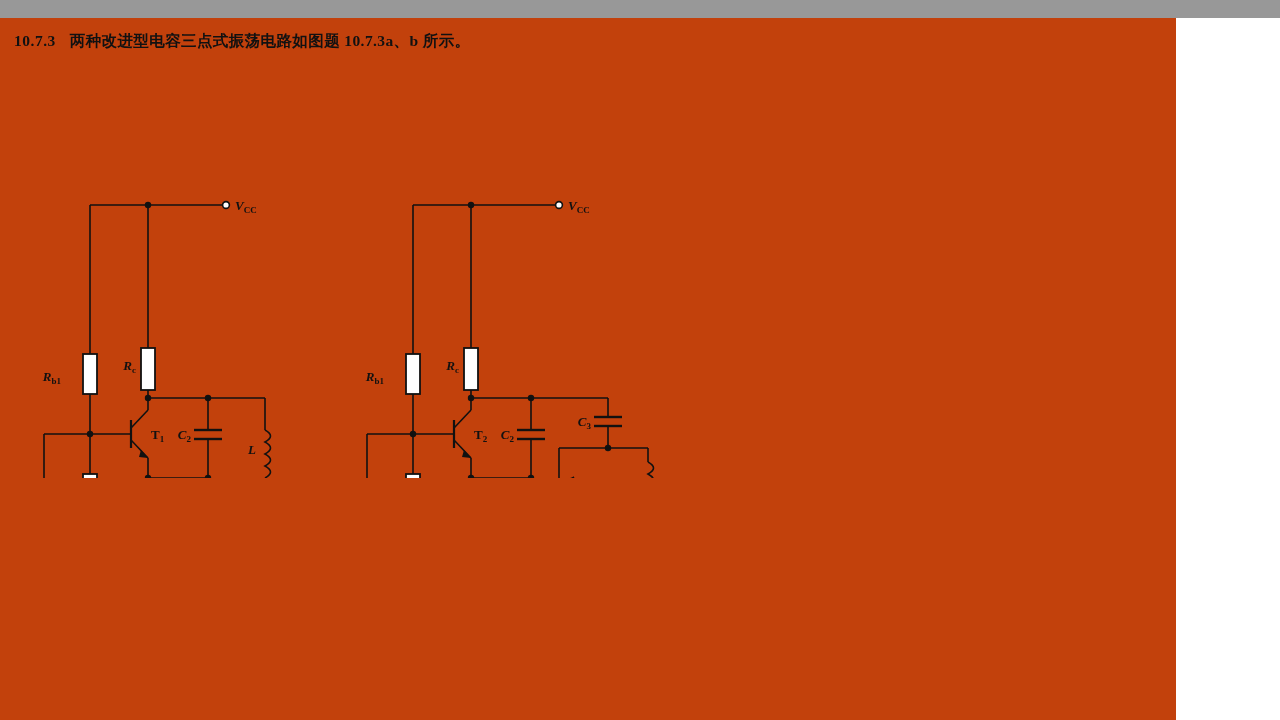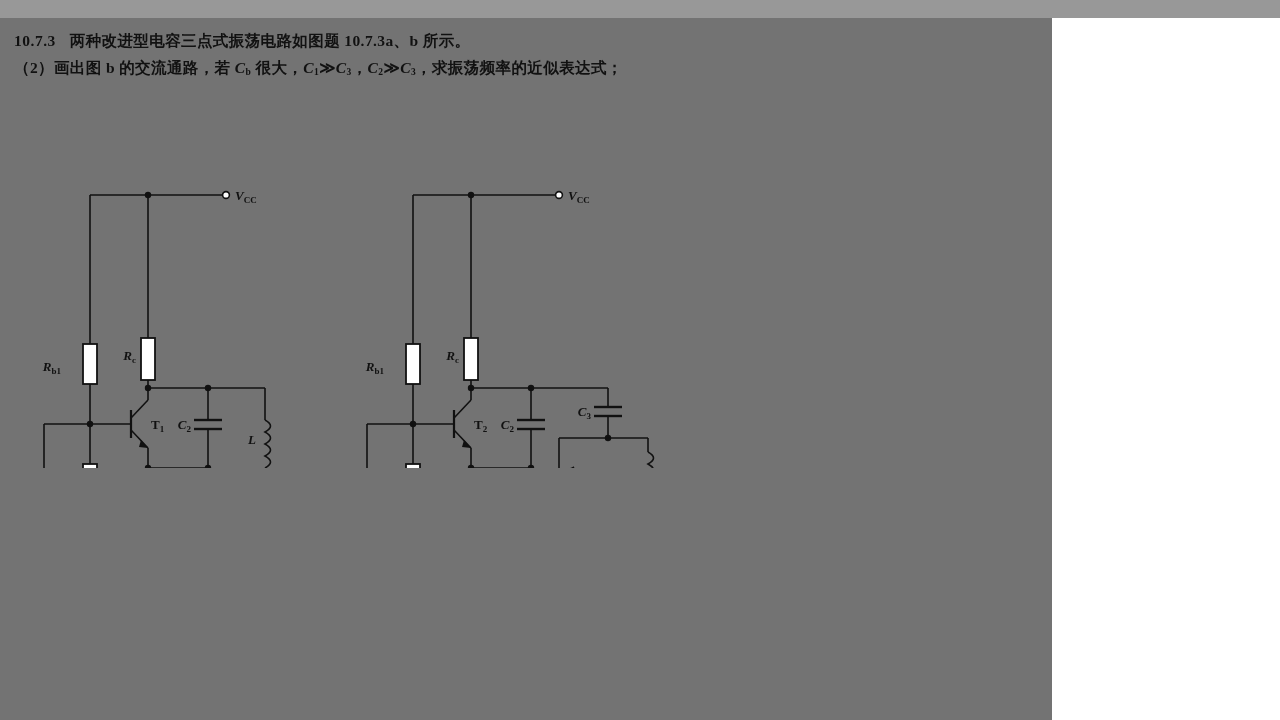--- a/index.html
+++ b/index.html
@@ -8,42 +8,42 @@
     background:#ffffff;
     font-family:"Liberation Serif", serif;
     overflow:hidden;
     position:relative;
   }
   #topbar{
     position:absolute;left:0;top:0;width:1280px;height:18px;
     background:#989898;
   }
   #page{
-    position:absolute;left:0;top:18px;width:1052px;height:702px;
-    background:#737373;
+    position:absolute;left:0;top:18px;width:1176px;height:702px;
+    background:#c2410c;
   }
   .textblock{
     position:absolute;left:14px;top:10px;width:1240px;
   }
   .line{
     font-size:15.5px;
     color:#111111;
     line-height:26.5px;
     white-space:nowrap;
     letter-spacing:0.4px;
     font-weight:600;
     font-family:"Liberation Serif", serif;
   }
   .line .num{font-weight:700;letter-spacing:0.5px;}
   .line i{font-style:italic;font-family:"Liberation Serif", serif;}
   .line sub{font-size:9.5px;vertical-align:-2px;font-style:normal;}
   .gap{display:inline-block;width:14px;}
 
   #figures{
-    position:absolute;left:0;top:130px;width:1280px;height:320px;text-align:right;
+    position:absolute;left:0;top:140px;width:1280px;height:320px;text-align:right;
   }
   svg.circuit{display:block;}
   #figA{position:absolute;left:0px;top:0px;}
   #figB{position:absolute;left:318px;top:0px;}
 
   .cap-label{
     font-family:"Liberation Serif", serif;
     font-style:italic;font-size:13px;font-weight:700;fill:#111;
   }
   .cap-label tspan.sb{font-size:9px;font-style:normal;}
@@ -65,23 +65,20 @@
 
 <div id="page">
 
   <div class="textblock">
 
     <div class="line">
       <span class="num">10.7.3</span><span class="gap"></span><span>两种改进型电容三点式振荡电路如图题 10.7.3a、b 所示。</span>
     </div>
 
 
-    <div class="line">
-      <span>（2）</span><span>画出图 b 的交流通路，若 </span><i>C</i><sub>b</sub><span> 很大，</span><i>C</i><sub>1</sub><span>≫</span><i>C</i><sub>3</sub><span>，</span><i>C</i><sub>2</sub><span>≫</span><i>C</i><sub>3</sub><span>，求振荡频率的近似表达式；</span>
-    </div>
 
 
   </div>
 
   <div id="figures">
 
     <svg id="figA" class="circuit" width="310" height="320" viewBox="0 0 310 320">
 
       <path class="wire" d="M 90 47 L 222 47"></path>
       <circle class="openterm" cx="226" cy="47" r="3.4"></circle>

